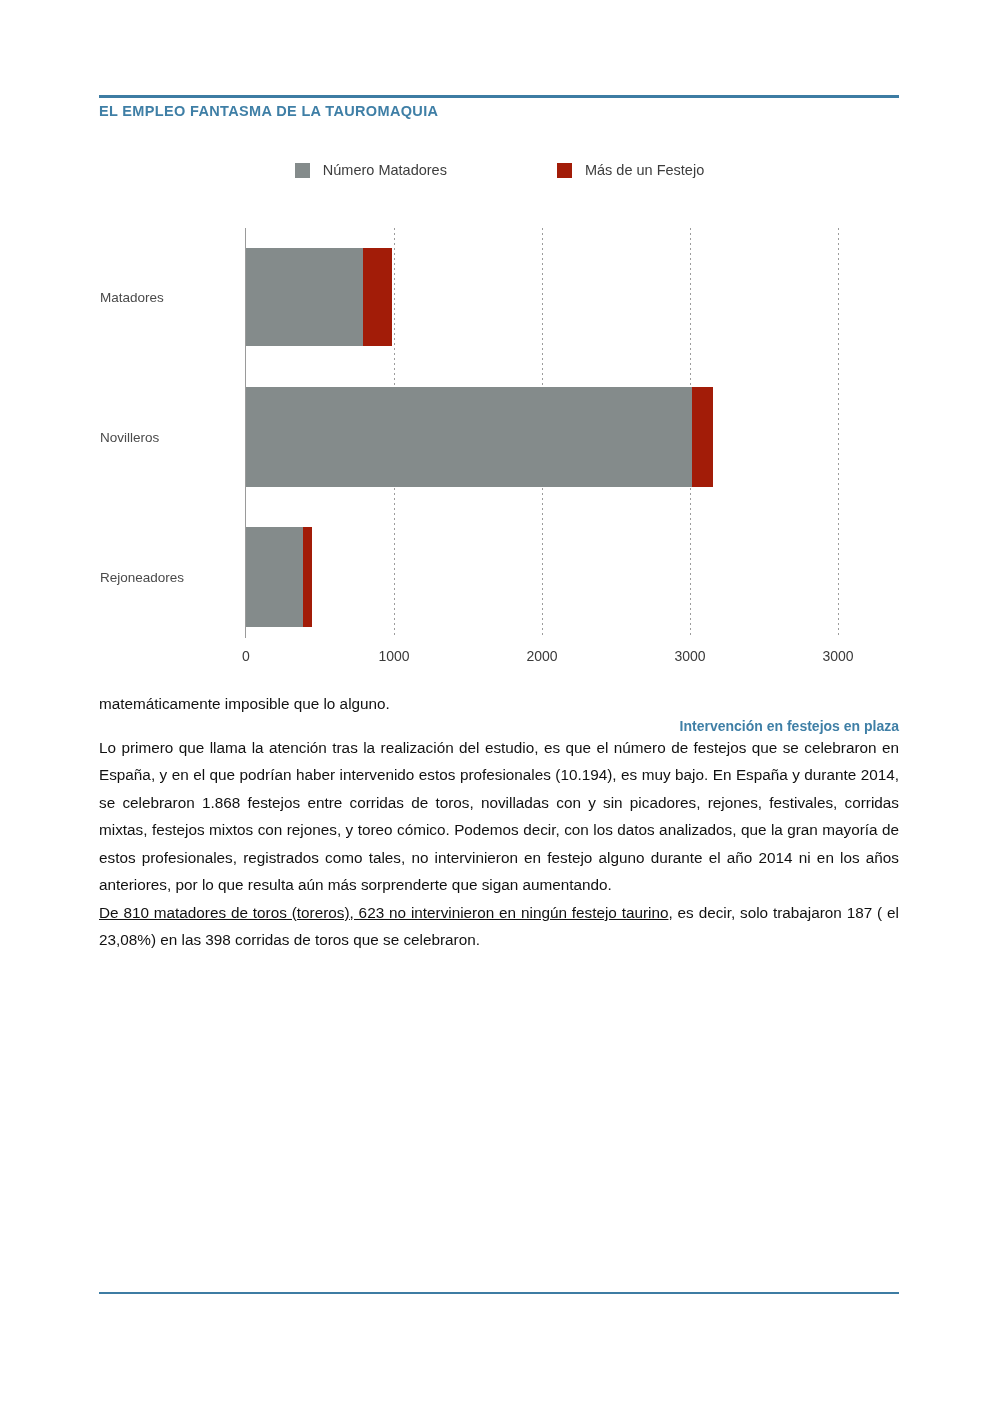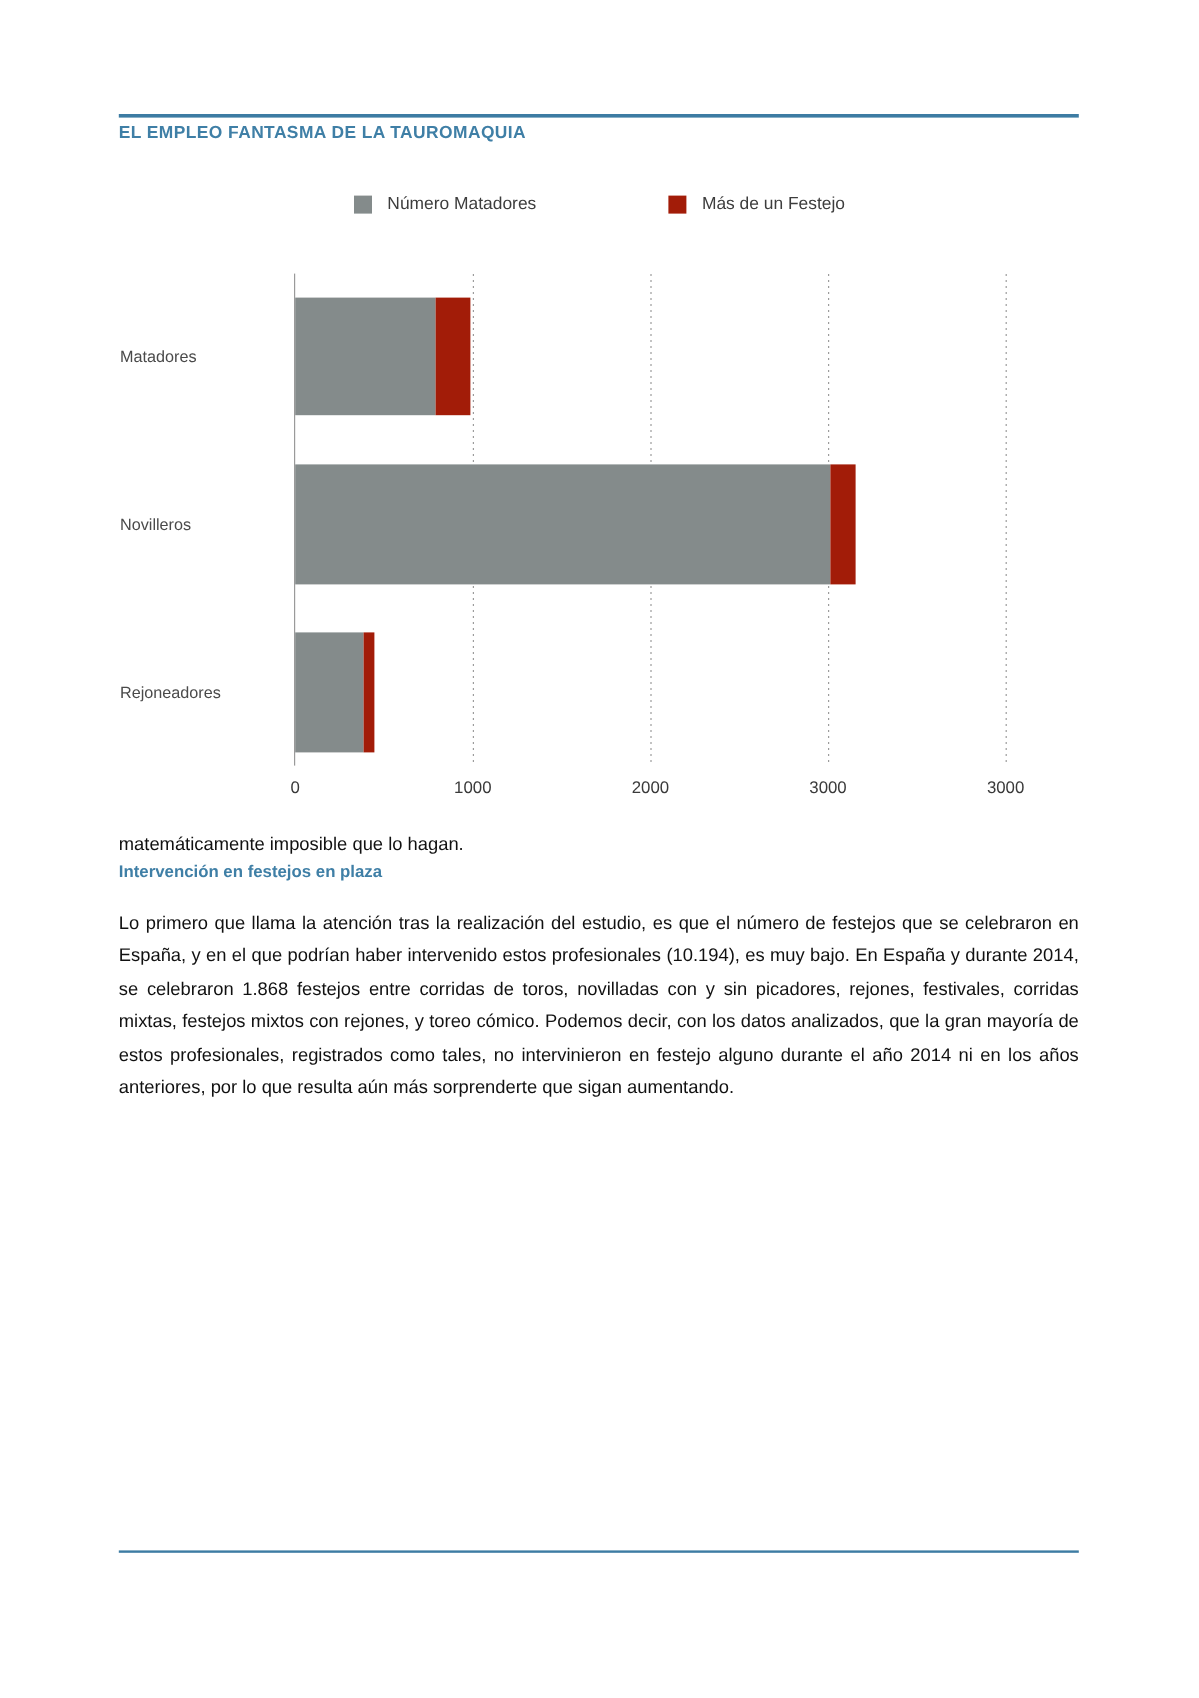--- a/index.html
+++ b/index.html
@@ -135,21 +135,21 @@
     text-align: justify;
   }
   .lead-line {
     margin-bottom: 24px;
     text-align: left;
   }
   .subhead {
     font-size: 14px;
     font-weight: bold;
     color: #3f7fa6;
-    margin-bottom: 22px;
+    text-align: right;
   }
   .para-block { margin-bottom: 26px; }
   .u { text-decoration: underline; }
 
   
   .ftr-rule {
     position: absolute;
     left: 99px; top: 1292px;
     width: 800px; height: 2px;
     background: #3d7ca3;
@@ -206,25 +206,26 @@
       <span class="tick-label" style="left:246px">0</span>
       <span class="tick-label" style="left:394px">1000</span>
       <span class="tick-label" style="left:542px">2000</span>
       <span class="tick-label" style="left:690px">3000</span>
       <span class="tick-label" style="left:838px">3000</span>
     </div>
   </div>
 
   <div class="body">
 
-    <p class="para lead-line">matemáticamente imposible que lo hagan.</p>
+    <p class="para lead-line">matemáticamente imposible que lo alguno.</p>
 
     <div class="subhead">Intervención en festejos en plaza</div>
 
     <p class="para para-block">Lo primero que llama la atención tras la realización del estudio, es que el número de festejos que se celebraron en España, y en el que podrían haber intervenido estos profesionales (10.194), es muy bajo. En España y durante 2014, se celebraron 1.868 festejos entre corridas de toros, novilladas con y sin picadores, rejones, festivales, corridas mixtas, festejos mixtos con rejones, y toreo cómico. Podemos decir, con los datos analizados, que la gran mayoría de estos profesionales, registrados como tales, no intervinieron en festejo alguno durante el año 2014 ni en los años anteriores, por lo que resulta aún más sorprenderte que sigan aumentando.</p>
 
+    <p class="para para-block"><span class="u">De 810 matadores de toros (toreros), 623 no intervinieron en ningún festejo taurino</span><span>, es decir, solo trabajaron 187 ( el 23,08%) en las 398 corridas de toros que se celebraron.</span></p>
 
 
   </div>
 
   <div class="ftr-rule"></div>
 
 </div>
 
 </body></html>

